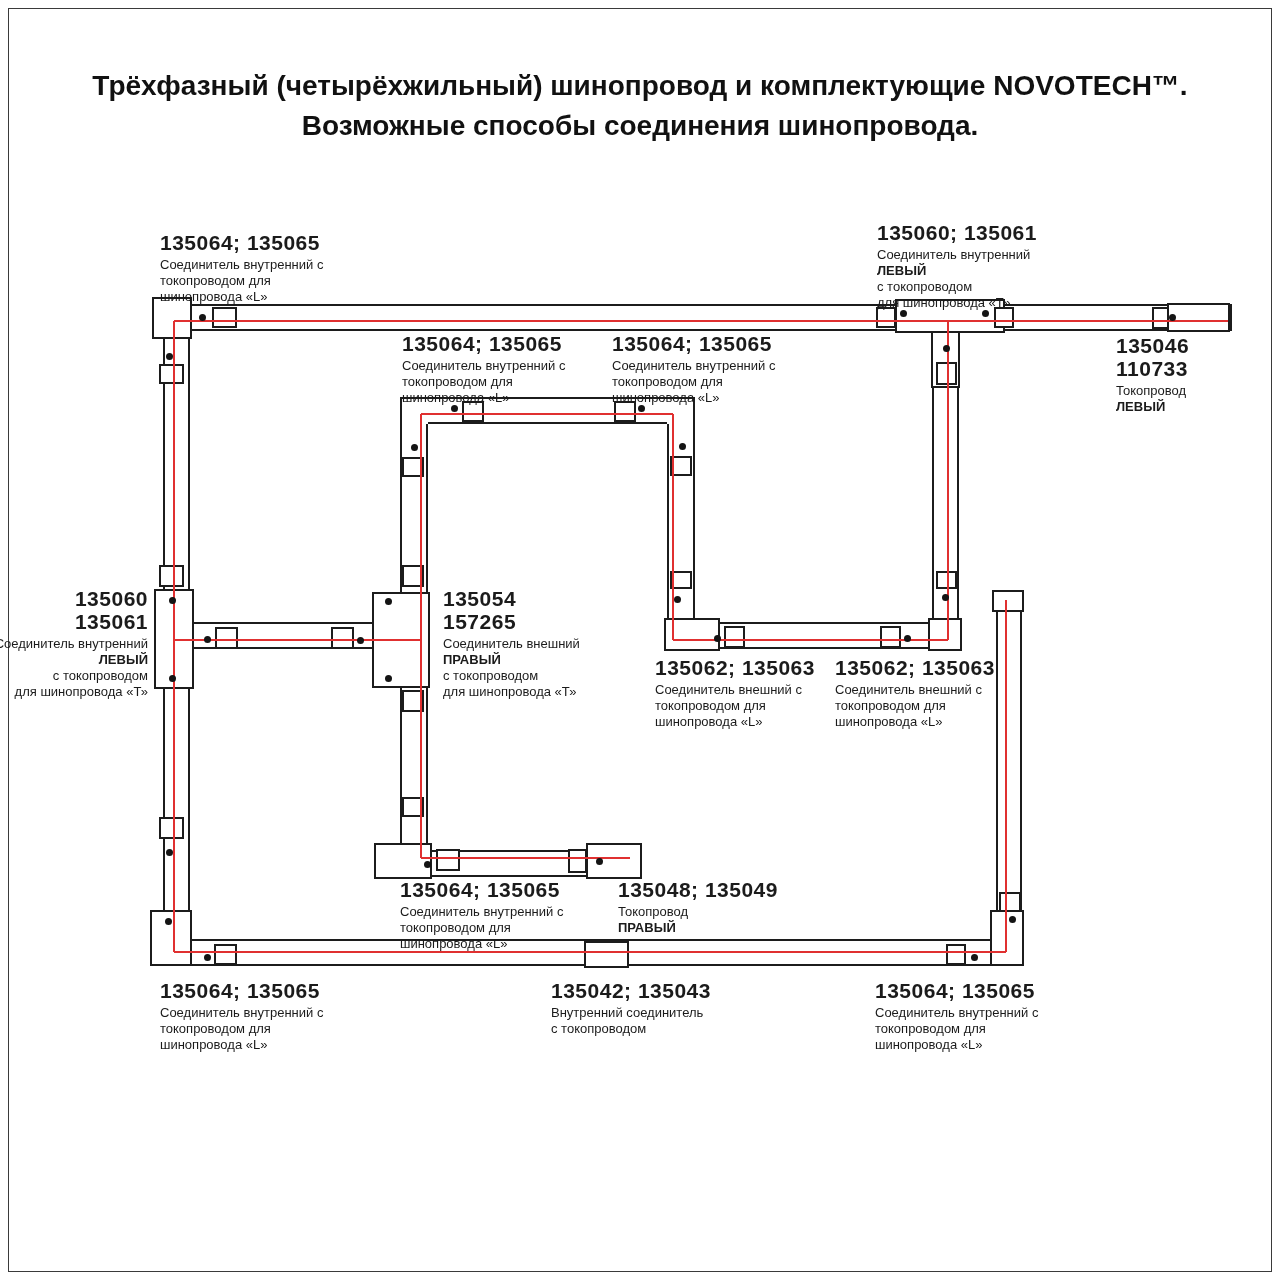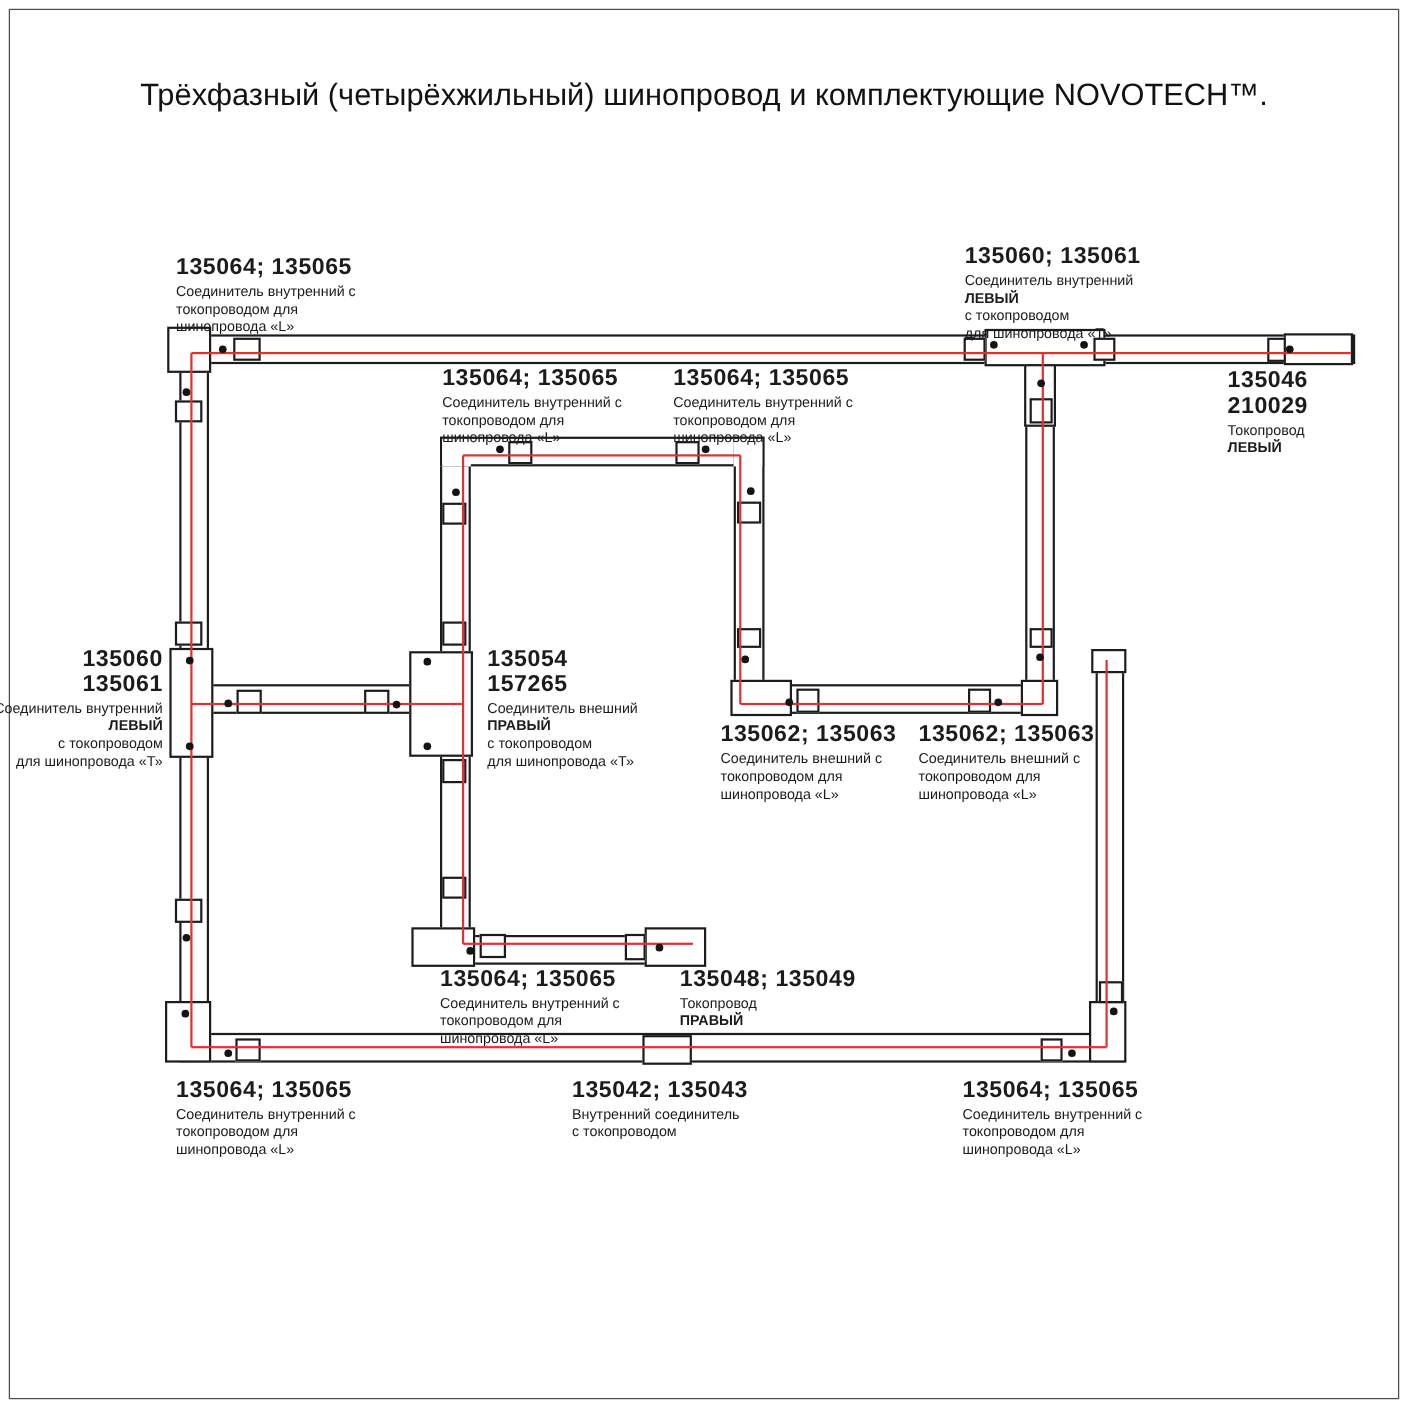--- a/index.html
+++ b/index.html
@@ -1,20 +1,20 @@
 <!DOCTYPE html>
 <html style="--line: #1c1c1c; --conductor: #e03030; --bg: #ffffff;"><head>
 <meta charset="utf-8">
 <style>
   html,body{margin:0;padding:0;background:#fff;}
   .page{position:relative;width:1280px;height:1280px;background:var(--bg,#fff);
         font-family:"Liberation Sans",sans-serif;overflow:hidden;}
   .frame{position:absolute;left:8px;top:8px;right:8px;bottom:8px;border:1px solid #3a3a3a;}
   .title{position:absolute;top:70px;left:0;width:100%;text-align:center;
-         font-weight:normal;font-size:28px;color:#111;}
+         font-weight:bold;font-size:28px;color:#111;}
   .title .t2{margin-top:8px;}
   .diagram{position:absolute;left:0;top:0;width:1280px;height:1280px;}
   .band,.patch,.block,.cbox,.redh,.redv,.dot,.dlabel{position:absolute;box-sizing:border-box;}
   .band{background:#fff;border:2px solid var(--line,#1c1c1c);}
   .patch{background:#fff;}
   .block{background:#fff;border:2px solid var(--line,#1c1c1c);}
   .cbox{background:#fff;border:2px solid var(--line,#1c1c1c);}
   .redh,.redv{background:var(--conductor,#e03030);}
   .dot{width:7px;height:7px;border-radius:50%;background:#141414;}
   .dlabel{color:#1b1b1b;}
@@ -23,20 +23,21 @@
   .ldesc.b{font-weight:bold;}
   .numwrap{margin-bottom:3px;}
 </style>
 </head>
 <body>
 
 <div class="page">
   <div class="frame"></div>
   <div class="title">
     <div class="t1">Трёхфазный (четырёхжильный) шинопровод и комплектующие NOVOTECH™.</div>
+    <div class="t2">Возможные способы соединения шинопровода.</div>
   </div>
   <div class="diagram">
       <div class="band" style="left: 163px; top: 304px; width: 1069px; height: 27px;"></div>
       <div class="band" style="left: 163px; top: 304px; width: 27px; height: 662px;"></div>
       <div class="band" style="left: 163px; top: 939px; width: 860px; height: 27px;"></div>
       <div class="band" style="left: 163px; top: 622px; width: 265px; height: 27px;"></div>
       <div class="band" style="left: 400px; top: 397px; width: 28px; height: 481px;"></div>
       <div class="band" style="left: 400px; top: 397px; width: 295px; height: 27px;"></div>
       <div class="band" style="left: 667px; top: 397px; width: 28px; height: 252px;"></div>
       <div class="band" style="left: 667px; top: 622px; width: 292px; height: 27px;"></div>
@@ -136,21 +137,21 @@
           <div class="lnum">135060; 135061</div>
         </div>
         <div class="ldesc">Соединитель внутренний</div>
         <div class="ldesc b">ЛЕВЫЙ</div>
         <div class="ldesc">с токопроводом</div>
         <div class="ldesc">для шинопровода «Т»</div>
       </div>
       <div class="dlabel" style="top: 334px; left: 1116px;">
         <div class="numwrap">
           <div class="lnum">135046</div>
-          <div class="lnum">210029</div>
+          <div class="lnum">110733</div>
         </div>
         <div class="ldesc">Токопровод</div>
         <div class="ldesc b">ЛЕВЫЙ</div>
       </div>
       <div class="dlabel" style="top: 332px; left: 402px;">
         <div class="numwrap">
           <div class="lnum">135064; 135065</div>
         </div>
         <div class="ldesc">Соединитель внутренний с</div>
         <div class="ldesc">токопроводом для</div>
@@ -216,21 +217,21 @@
         <div class="ldesc b">ПРАВЫЙ</div>
       </div>
       <div class="dlabel" style="top: 979px; left: 160px;">
         <div class="numwrap">
           <div class="lnum">135064; 135065</div>
         </div>
         <div class="ldesc">Соединитель внутренний с</div>
         <div class="ldesc">токопроводом для</div>
         <div class="ldesc">шинопровода «L»</div>
       </div>
-      <div class="dlabel" style="top: 979px; left: 520px;">
+      <div class="dlabel" style="top: 979px; left: 551px;">
         <div class="numwrap">
           <div class="lnum">135042; 135043</div>
         </div>
         <div class="ldesc">Внутренний соединитель</div>
         <div class="ldesc">с токопроводом</div>
       </div>
       <div class="dlabel" style="top: 979px; left: 875px;">
         <div class="numwrap">
           <div class="lnum">135064; 135065</div>
         </div>

